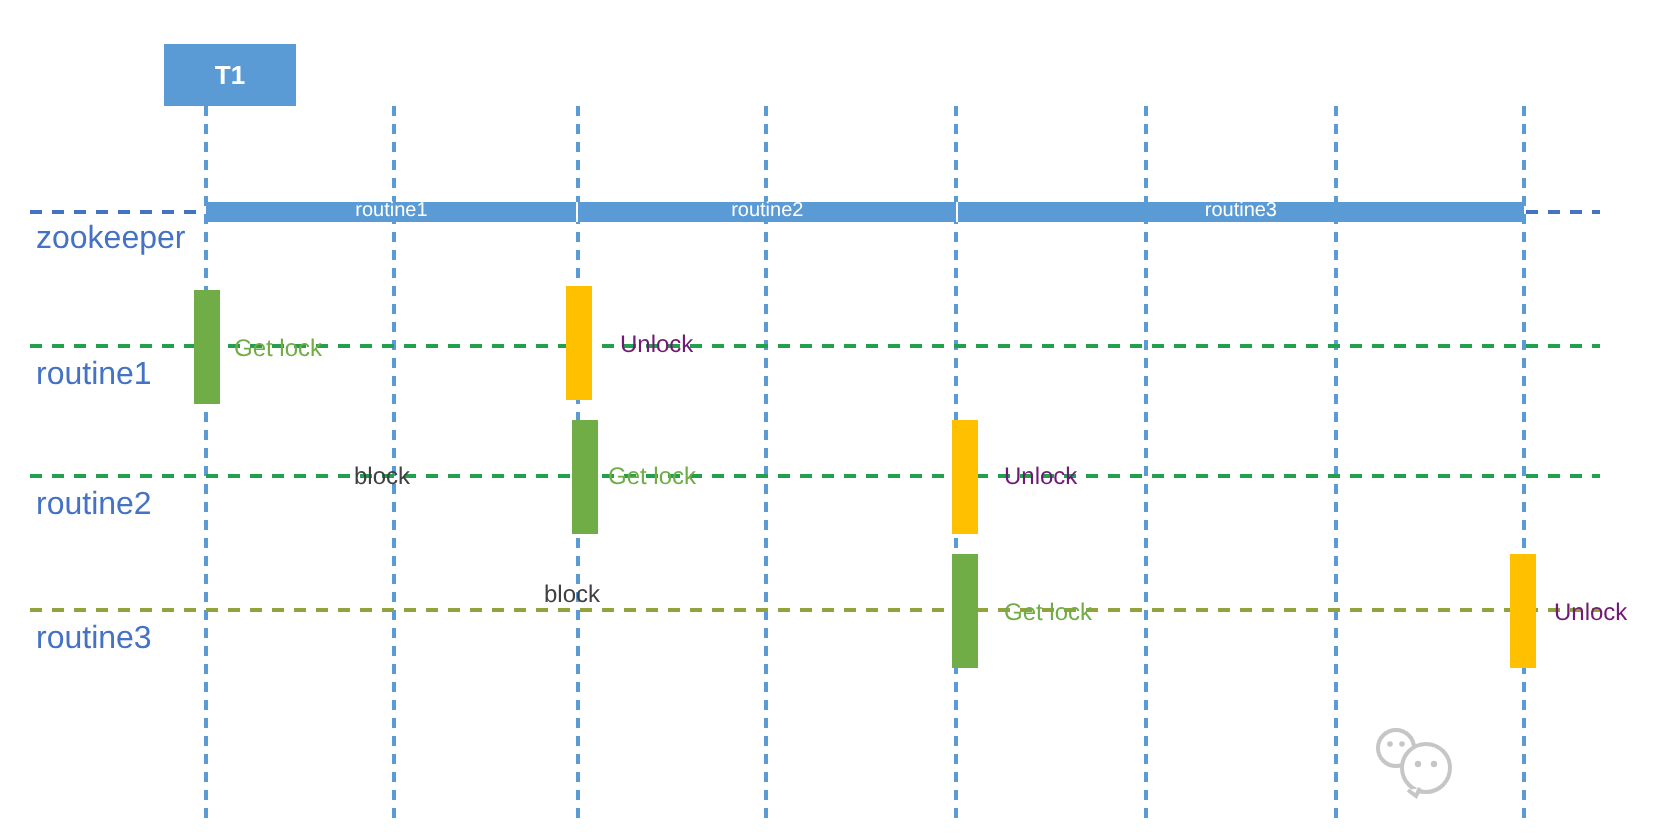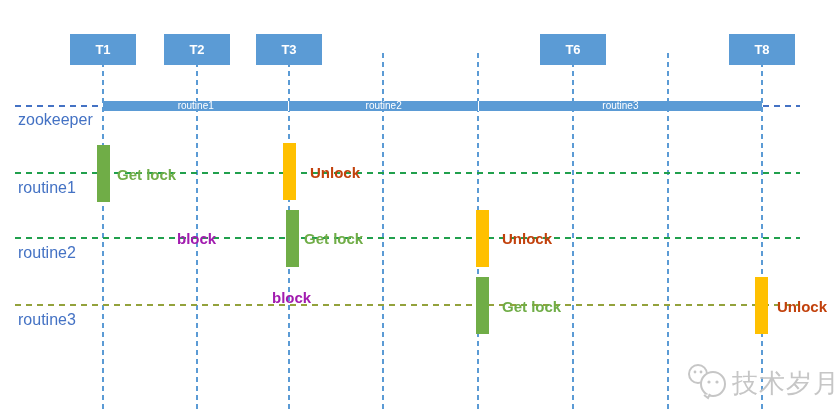--- a/index.html
+++ b/index.html
@@ -2,24 +2,25 @@
 <html><head>
 <meta charset="utf-8">
 <style>
   html,body { margin:0; padding:0; background:#fff; }
   .canvas {
     position:relative; width:840px; height:419px; background:#ffffff;
     font-family:"Liberation Sans", sans-serif; overflow:hidden;
   }
   
   .tbox {
-    position:absolute; top:34px; width:66px; height:31px;
+    position:absolute; top:22px; width:66px; height:31px;
     background:#5B9BD5; color:#fff; font-weight:bold; font-size:13px;
     display:flex; align-items:center; justify-content:center;
     z-index:3;
+    margin-left:12px;
   }
   
   .vline {
     position:absolute; top:53px; height:357px; width:2px; z-index:1;
     background:repeating-linear-gradient(to bottom,#5B9BD5 0 5px,transparent 5px 9px);
   }
   
   .hline {
     position:absolute; left:15px; width:785px; height:2px; z-index:1;
   }
@@ -40,43 +41,39 @@
   .lane-label {
     position:absolute; left:18px; font-size:16px; color:#4472C4; z-index:4;
     white-space:nowrap;
   }
   
   .bar { position:absolute; width:13px; height:57px; z-index:3; }
   .bar.green  { background:#70AD47; }
   .bar.yellow { background:#FFC000; }
   
   .elabel {
-    position:absolute; font-weight:bold; font-size:15px; z-index:4;
+    position:absolute; font-weight:normal; font-size:12px; z-index:4;
     transform:translateY(-50%); white-space:nowrap;
   }
   .elabel.green  { color:#70AD47; }
-  .elabel.yellow { color:#c2410c; }
-  .elabel.orange { color:#a21caf; }
+  .elabel.yellow { color:#701a75; }
+  .elabel.orange { color:#404040; }
   
   .watermark {
     position:absolute; left:686px; top:362px; z-index:5;
     display:flex; align-items:center; gap:4px; color:#C6C6C6;
   }
   .watermark .wm-text { font-size:26px; letter-spacing:1px; white-space:nowrap; }
 </style>
 </head>
 <body>
 
 <div class="canvas">
 
   <div class="tbox" style="left:70px">T1</div>
-  <div class="tbox" style="left:164px">T2</div>
-  <div class="tbox" style="left:256px">T3</div>
-  <div class="tbox" style="left:540px">T6</div>
-  <div class="tbox" style="left:729px">T8</div>
 
   <div class="vline" style="left:102px"></div>
   <div class="vline" style="left:196px"></div>
   <div class="vline" style="left:288px"></div>
   <div class="vline" style="left:382px"></div>
   <div class="vline" style="left:477px"></div>
   <div class="vline" style="left:572px"></div>
   <div class="vline" style="left:667px"></div>
   <div class="vline" style="left:761px"></div>
 
@@ -121,16 +118,15 @@
           <path d="M18 33 L22 36 L24 32" fill="#ffffff"></path>
         </g>
         <g fill="#C6C6C6">
           <circle cx="9" cy="10" r="1.4"></circle>
             <circle cx="15" cy="10" r="1.4"></circle>
           <circle cx="23" cy="20" r="1.6"></circle>
             <circle cx="31" cy="20" r="1.6"></circle>
         </g>
       </svg>
     </span>
-    <span class="wm-text">技术岁月</span>
   </div>
 
 </div>
 
 </body></html>

